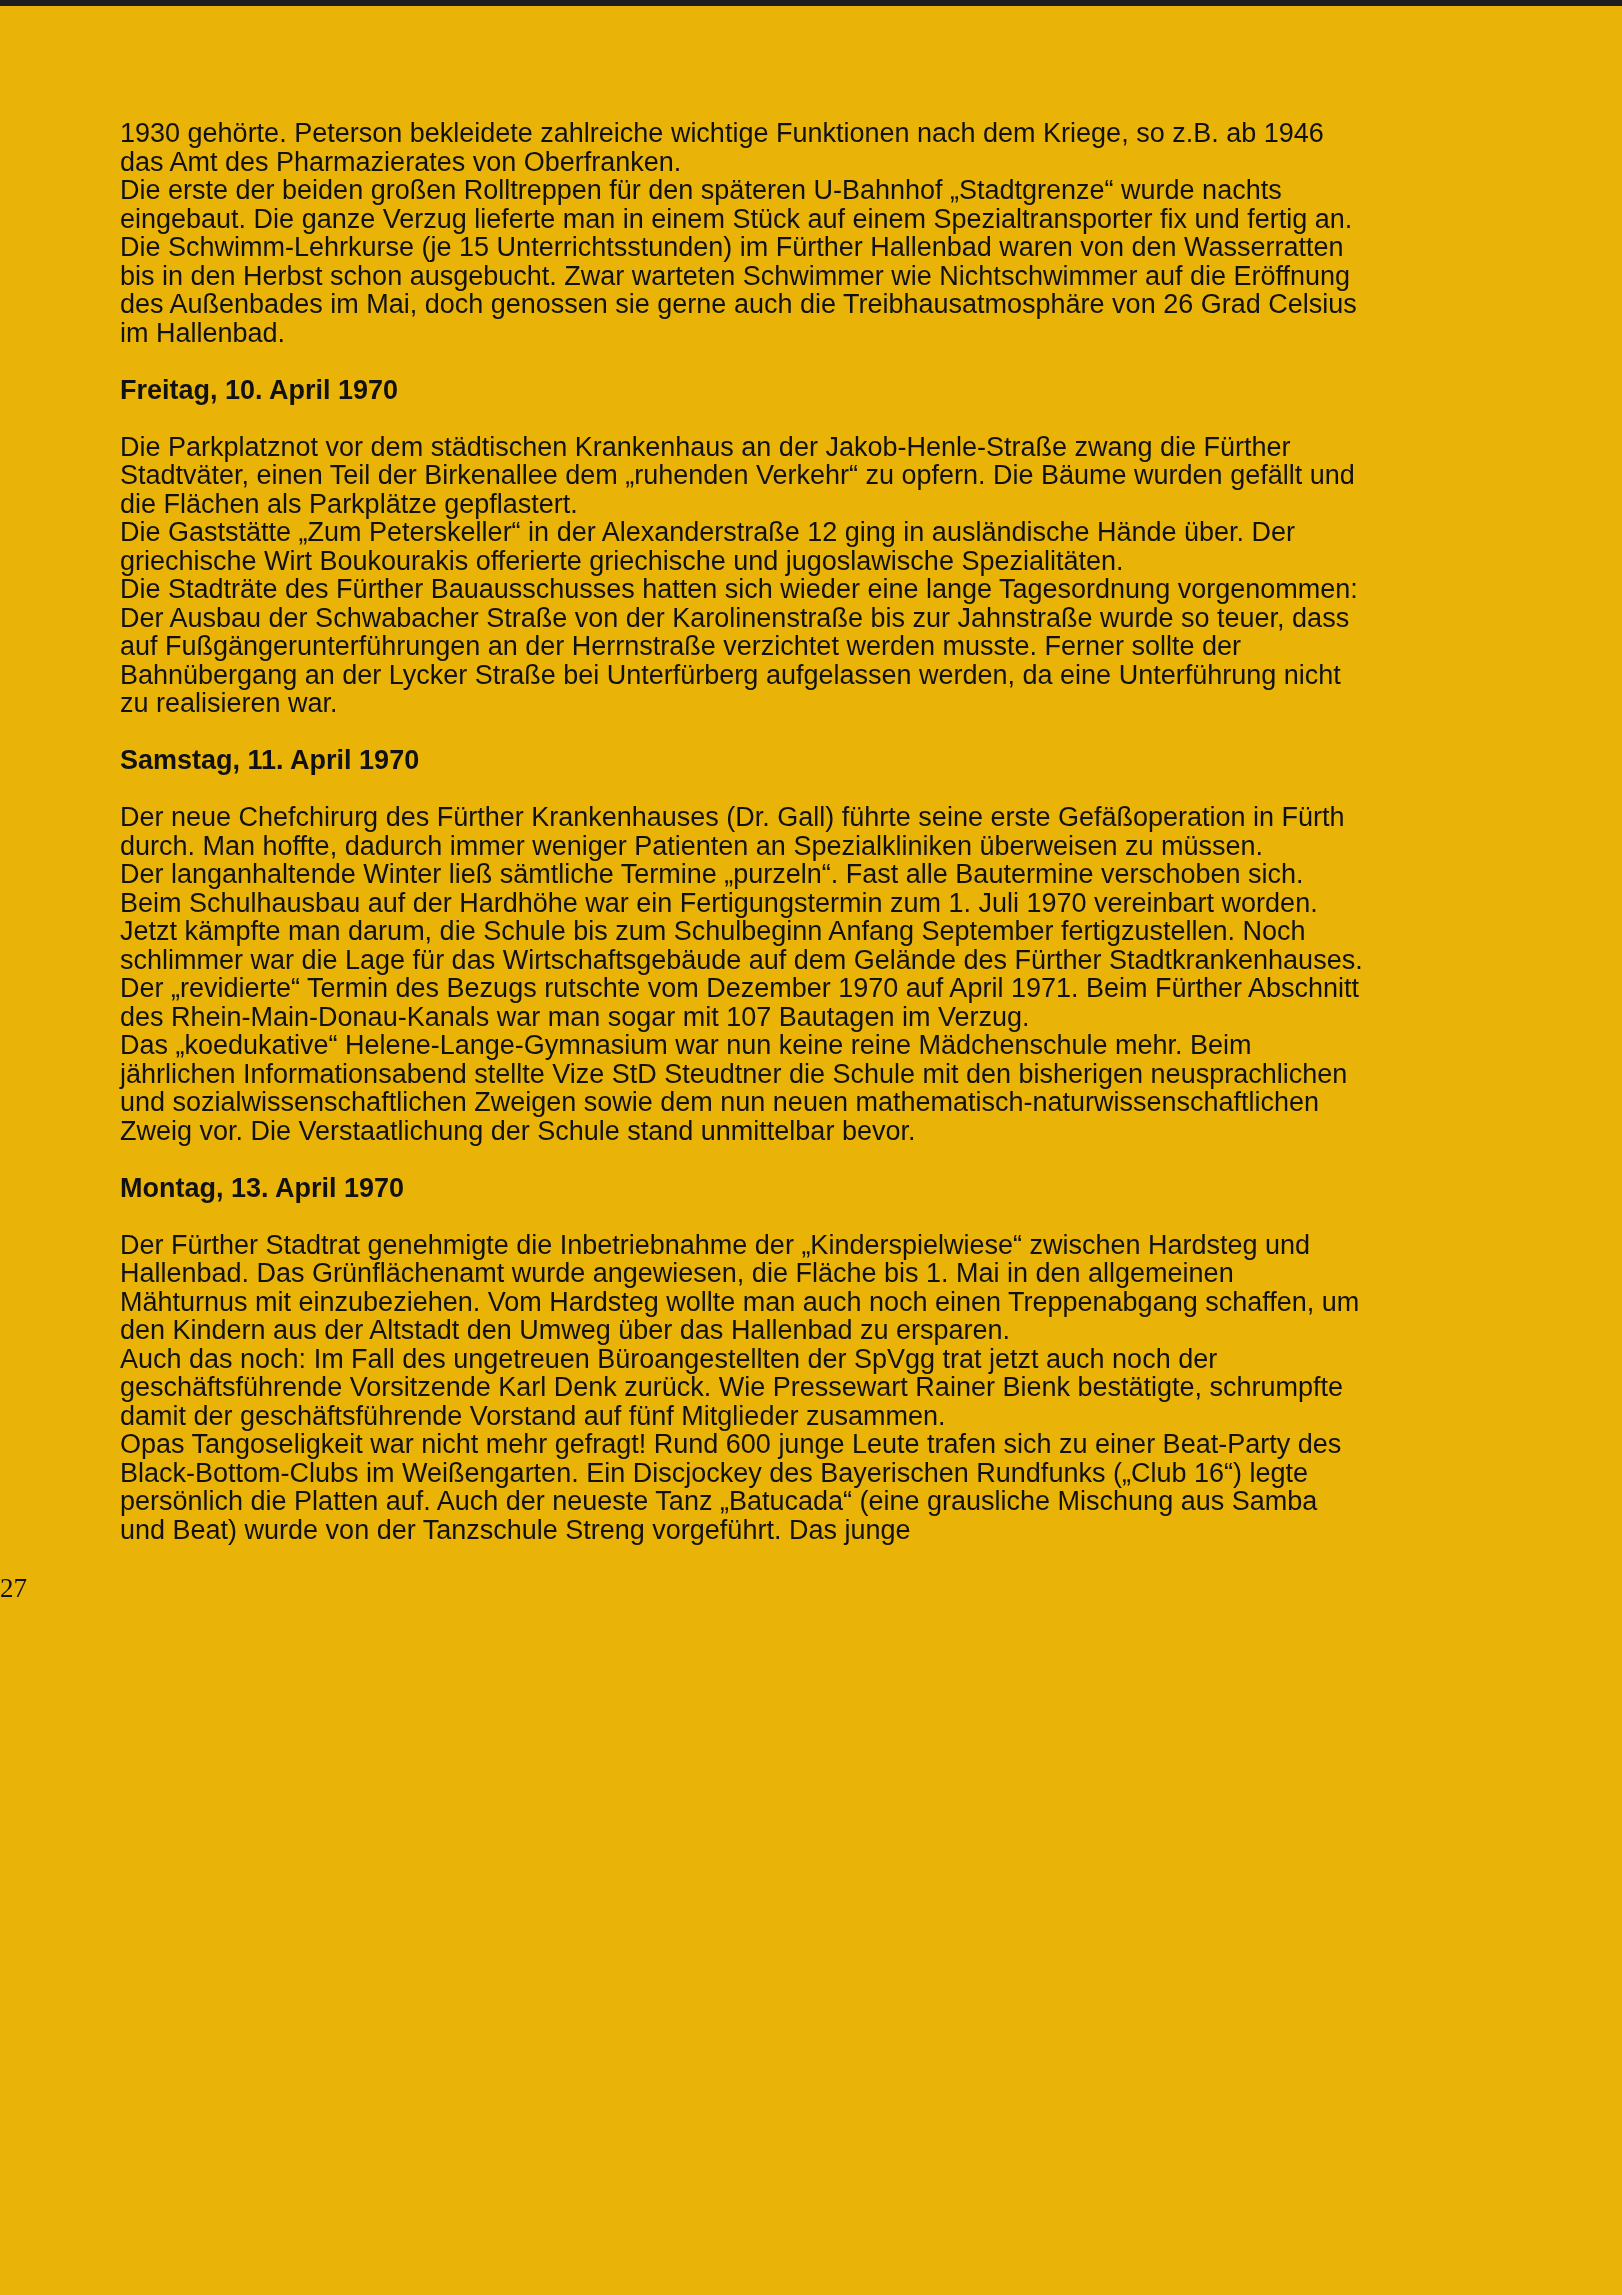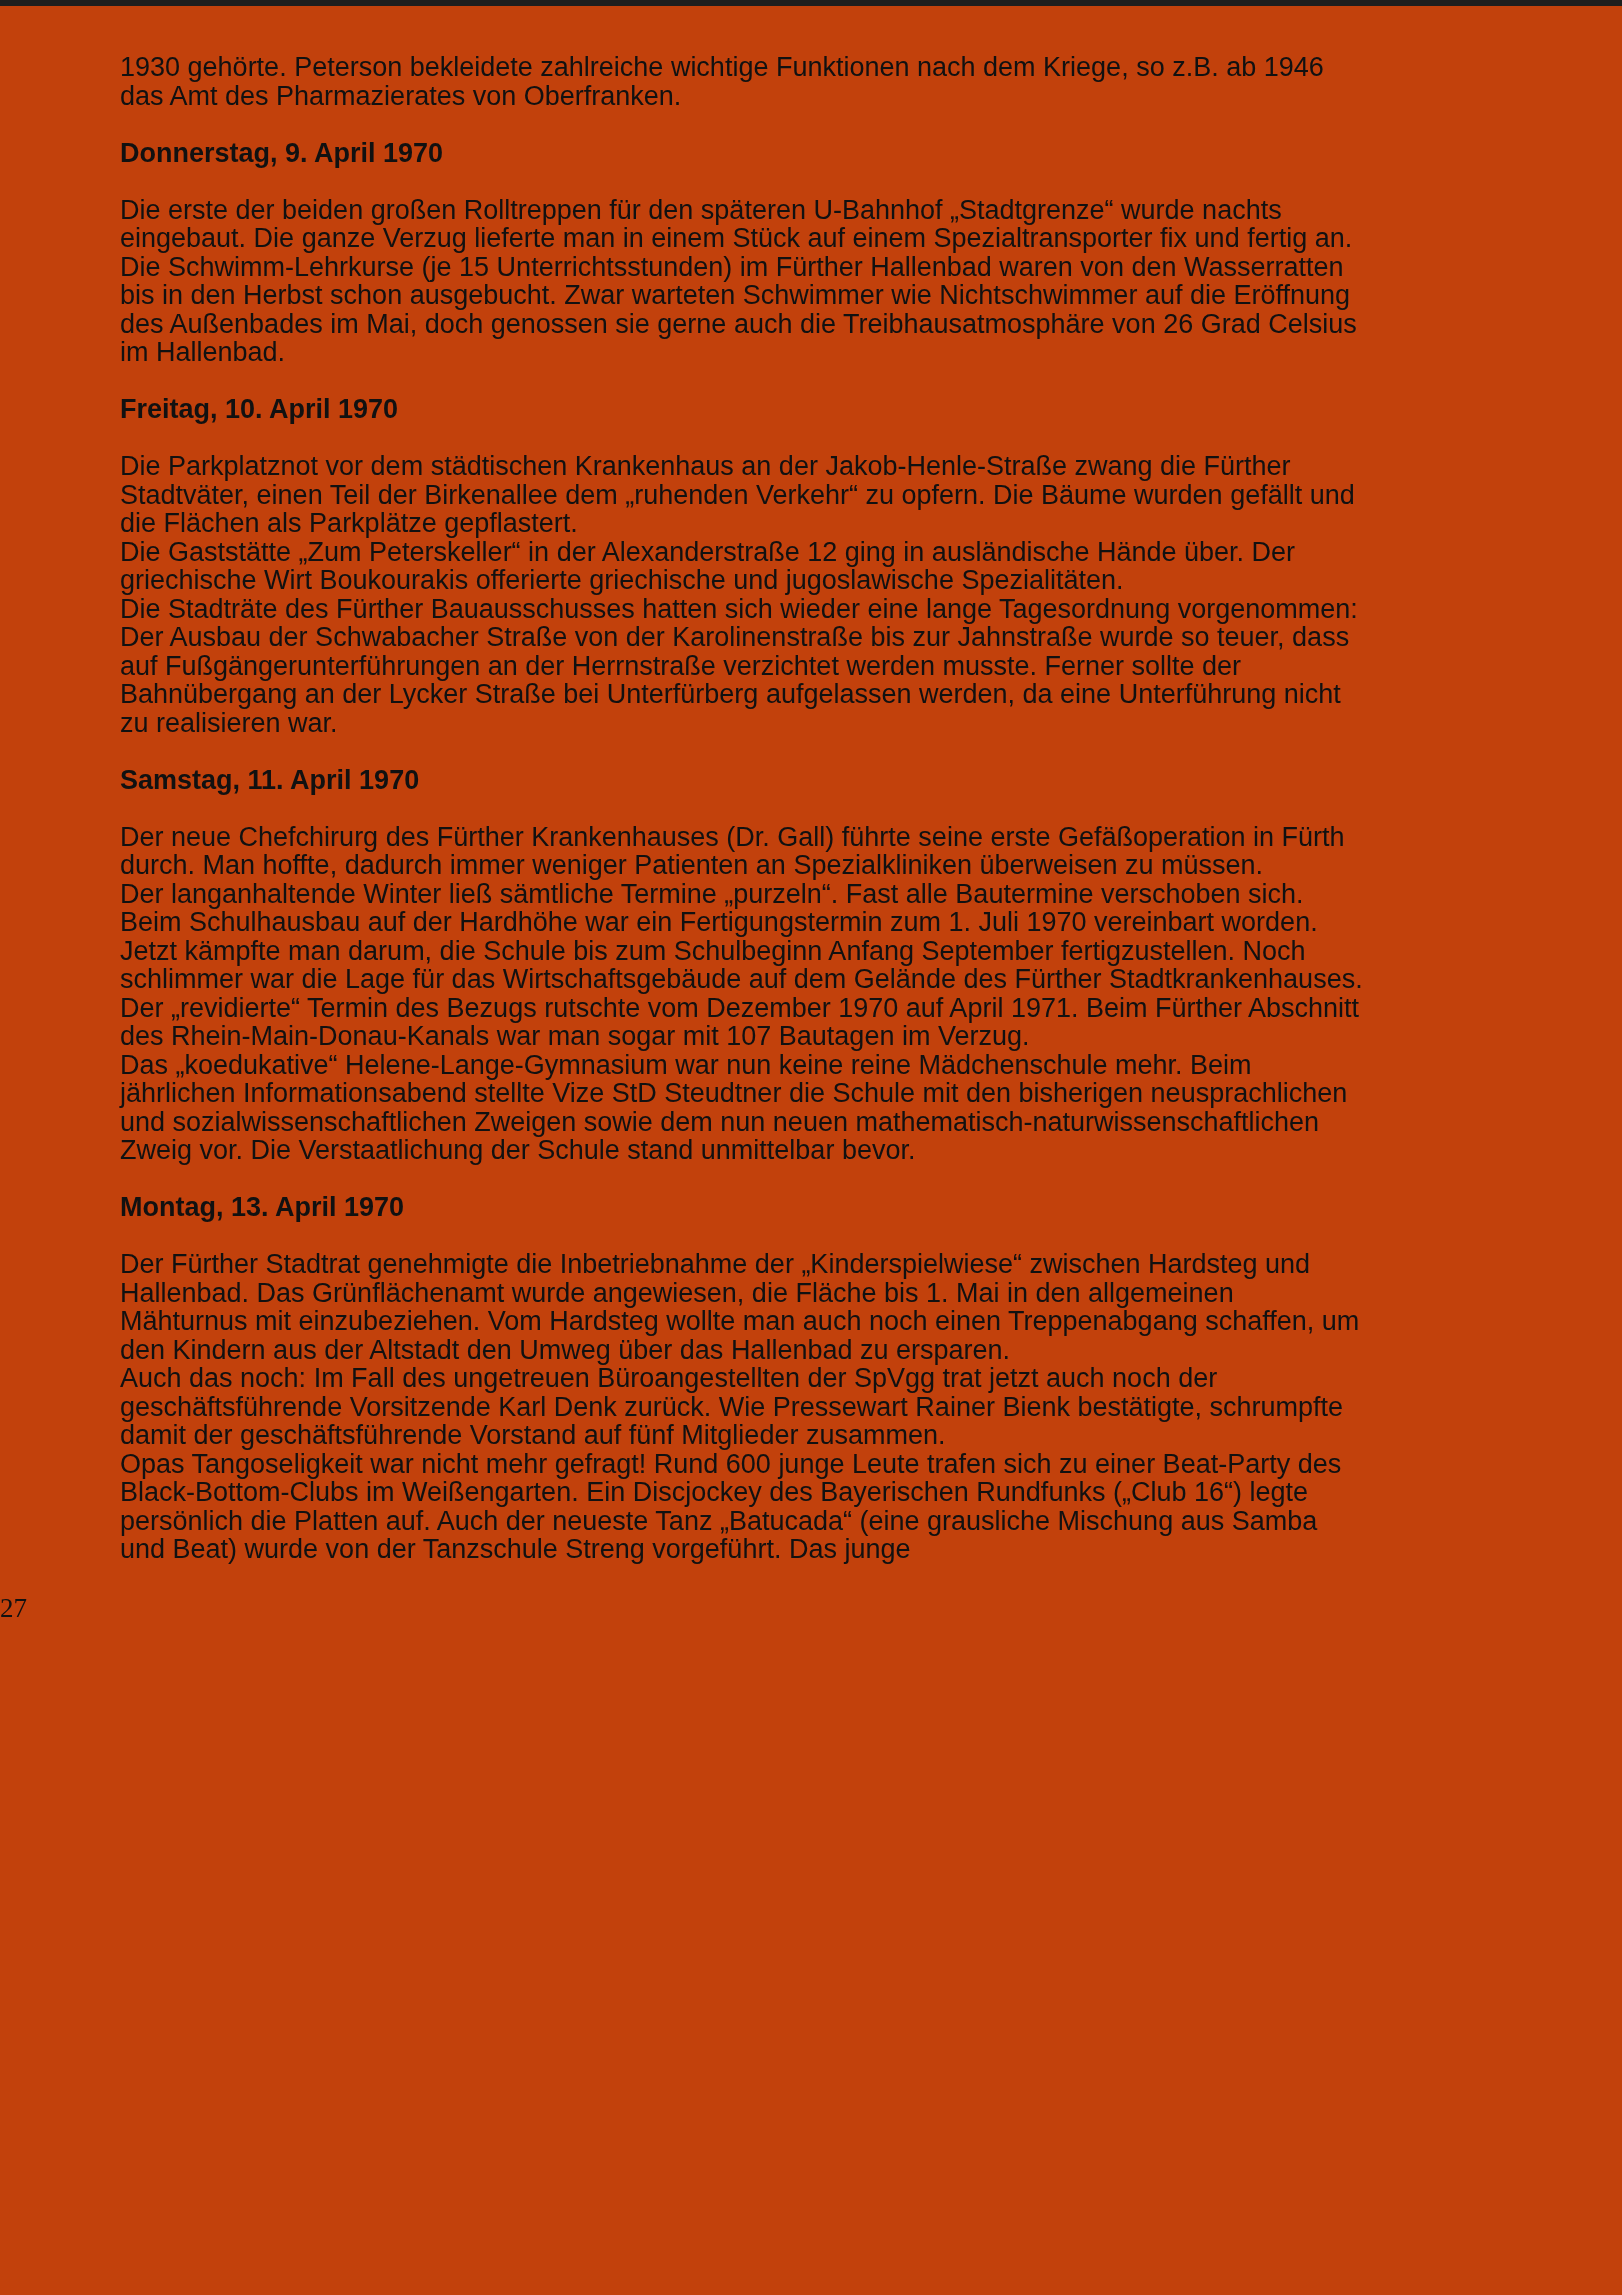--- a/index.html
+++ b/index.html
@@ -4,23 +4,23 @@
 <style>
   html, body {
     margin: 0;
     padding: 0;
     background: #e8e8e8;
   }
   .page {
     position: relative;
     width: 1623px;
     height: 2295px;
-    background: #c2410c;
+    background: #eab308;
     box-sizing: border-box;
-    padding-top: 53px;
+    padding-top: 119px;
     overflow: hidden;
     font-family: "Liberation Sans", sans-serif;
     color: #111111;
   }
   .scan-artifact-top {
     position: absolute;
     top: 0;
     left: 0;
     width: 1623px;
     height: 5.5px;
@@ -53,21 +53,20 @@
     color: #111111;
   }
 </style>
 </head>
 <body>
 
 <div class="page">
   <div class="scan-artifact-top"></div>
   <div class="content" id="doc">
       <p class="paragraph">1930 gehörte. Peterson bekleidete zahlreiche wichtige Funktionen nach dem Kriege, so z.B. ab 1946 das Amt des Pharmazierates von Oberfranken.</p>
-      <h2 class="heading">Donnerstag, 9. April 1970</h2>
       <p class="paragraph">Die erste der beiden großen Rolltreppen für den späteren U-Bahnhof „Stadtgrenze“ wurde nachts eingebaut. Die ganze Verzug lieferte man in einem Stück auf einem Spezialtransporter fix und fertig an.</p>
       <p class="paragraph">Die Schwimm-Lehrkurse (je 15 Unterrichtsstunden) im Fürther Hallenbad waren von den Wasserratten bis in den Herbst schon ausgebucht. Zwar warteten Schwimmer wie Nichtschwimmer auf die Eröffnung des Außenbades im Mai, doch genossen sie gerne auch die Treibhausatmosphäre von 26 Grad Celsius im Hallenbad.</p>
       <h2 class="heading">Freitag, 10. April 1970</h2>
       <p class="paragraph">Die Parkplatznot vor dem städtischen Krankenhaus an der Jakob-Henle-Straße zwang die Fürther Stadtväter, einen Teil der Birkenallee dem „ruhenden Verkehr“ zu opfern. Die Bäume wurden gefällt und die Flächen als Parkplätze gepflastert.</p>
       <p class="paragraph">Die Gaststätte „Zum Peterskeller“ in der Alexanderstraße 12 ging in ausländische Hände über. Der griechische Wirt Boukourakis offerierte griechische und jugoslawische Spezialitäten.</p>
       <p class="paragraph">Die Stadträte des Fürther Bauausschusses hatten sich wieder eine lange Tagesordnung vorgenommen: Der Ausbau der Schwabacher Straße von der Karolinenstraße bis zur Jahnstraße wurde so teuer, dass auf Fußgängerunterführungen an der Herrnstraße verzichtet werden musste. Ferner sollte der Bahnübergang an der Lycker Straße bei Unterfürberg aufgelassen werden, da eine Unterführung nicht zu realisieren war.</p>
       <h2 class="heading">Samstag, 11. April 1970</h2>
       <p class="paragraph">Der neue Chefchirurg des Fürther Krankenhauses (Dr. Gall) führte seine erste Gefäßoperation in Fürth durch. Man hoffte, dadurch immer weniger Patienten an Spezialkliniken überweisen zu müssen.</p>
       <p class="paragraph">Der langanhaltende Winter ließ sämtliche Termine „purzeln“. Fast alle Bautermine verschoben sich. Beim Schulhausbau auf der Hardhöhe war ein Fertigungstermin zum 1. Juli 1970 vereinbart worden. Jetzt kämpfte man darum, die Schule bis zum Schulbeginn Anfang September fertigzustellen. Noch schlimmer war die Lage für das Wirtschaftsgebäude auf dem Gelände des Fürther Stadtkrankenhauses. Der „revidierte“ Termin des Bezugs rutschte vom Dezember 1970 auf April 1971. Beim Fürther Abschnitt des Rhein-Main-Donau-Kanals war man sogar mit 107 Bautagen im Verzug.</p>
       <p class="paragraph">Das „koedukative“ Helene-Lange-Gymnasium war nun keine reine Mädchenschule mehr. Beim jährlichen Informationsabend stellte Vize StD Steudtner die Schule mit den bisherigen neusprachlichen und sozialwissenschaftlichen Zweigen sowie dem nun neuen mathematisch-naturwissenschaftlichen Zweig vor. Die Verstaatlichung der Schule stand unmittelbar bevor.</p>

